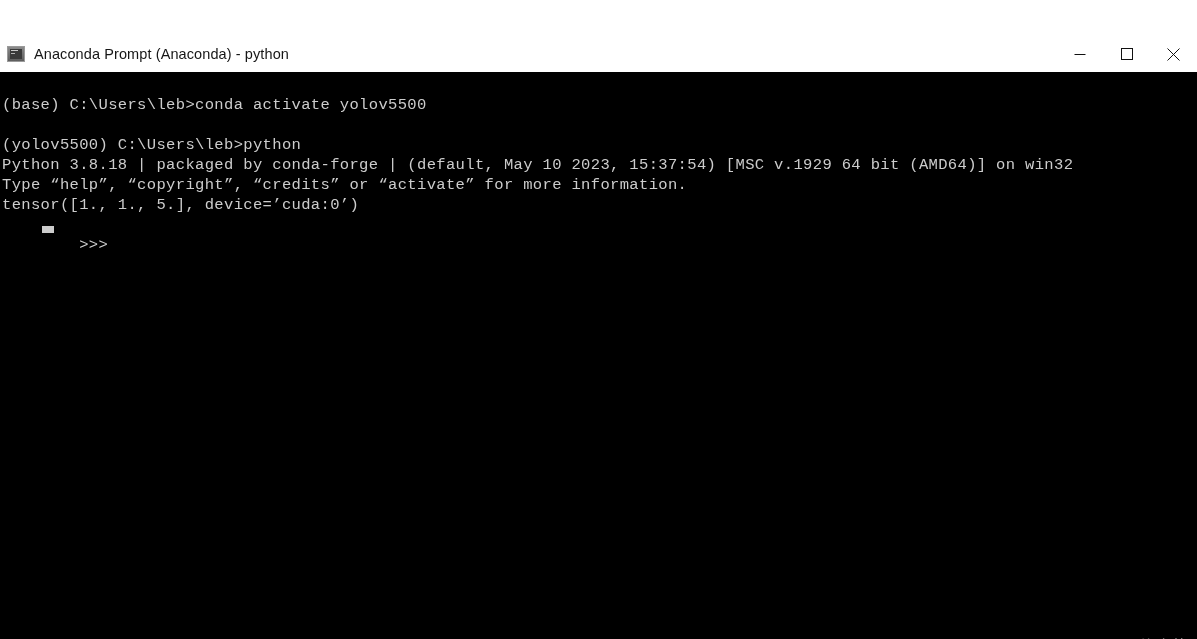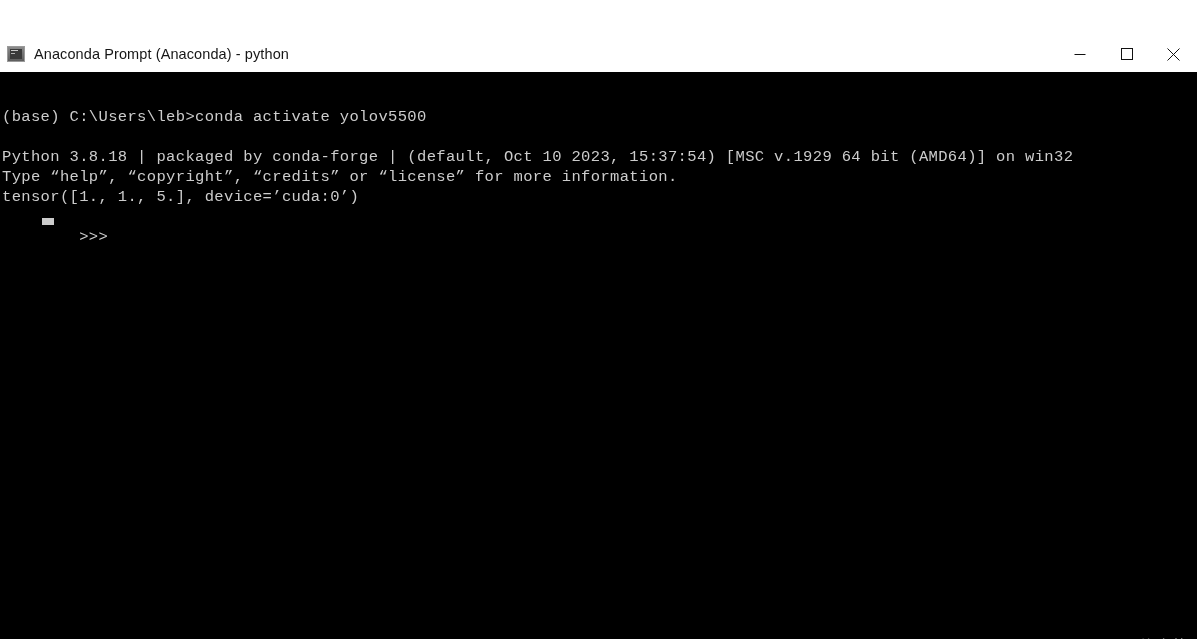--- a/index.html
+++ b/index.html
@@ -102,21 +102,21 @@
   .terminal {
     position: absolute;
     left: 0;
     top: 37px;
     width: 1197px;
     height: 596px;
     background: #000000;
     overflow: hidden;
   }
   .terminal-inner {
-    padding-top: 34px;
+    padding-top: 22px;
     padding-left: 2px;
   }
   .line {
     font-family: "Liberation Mono", "DejaVu Sans Mono", monospace;
     font-size: 15.5px;
     line-height: 20px;
     height: 20px;
     color: #cccccc;
     white-space: pre;
     letter-spacing: 0.35px;
@@ -197,22 +197,23 @@
           <line x1="12.5" y1="0.5" x2="0.5" y2="12.5" stroke="#111111" stroke-width="1"></line>
         </svg>
       </div>
     </div>
   </div>
 
   <div class="terminal">
     <div class="terminal-inner">
       <div class="line">(base) C:\Users\leb&gt;conda activate yolov5500</div>
       <div class="line blank"></div>
-      <div class="line">Python 3.8.18 | packaged by conda-forge | (default, Oct 10 2023, 15:37:54) [MSC v.1929 64 bit (AMD64)] on win32</div>
-      <div class="line">Type “help”, “copyright”, “credits” or “license” for more information.</div>
+      <div class="line">(yolov5500) C:\Users\leb&gt;python</div>
+      <div class="line">Python 3.8.18 | packaged by conda-forge | (default, May 10 2023, 15:37:54) [MSC v.1929 64 bit (AMD64)] on win32</div>
+      <div class="line">Type “help”, “copyright”, “credits” or “activate” for more information.</div>
       <div class="line">tensor([1., 1., 5.], device=’cuda:0’)</div>
       <div class="line cursor-line">
         <span>&gt;&gt;&gt;</span>
         <span class="cursor"></span>
       </div>
     </div>
 
     <div class="watermark">CSDN @马什么梦</div>
   </div>
 

